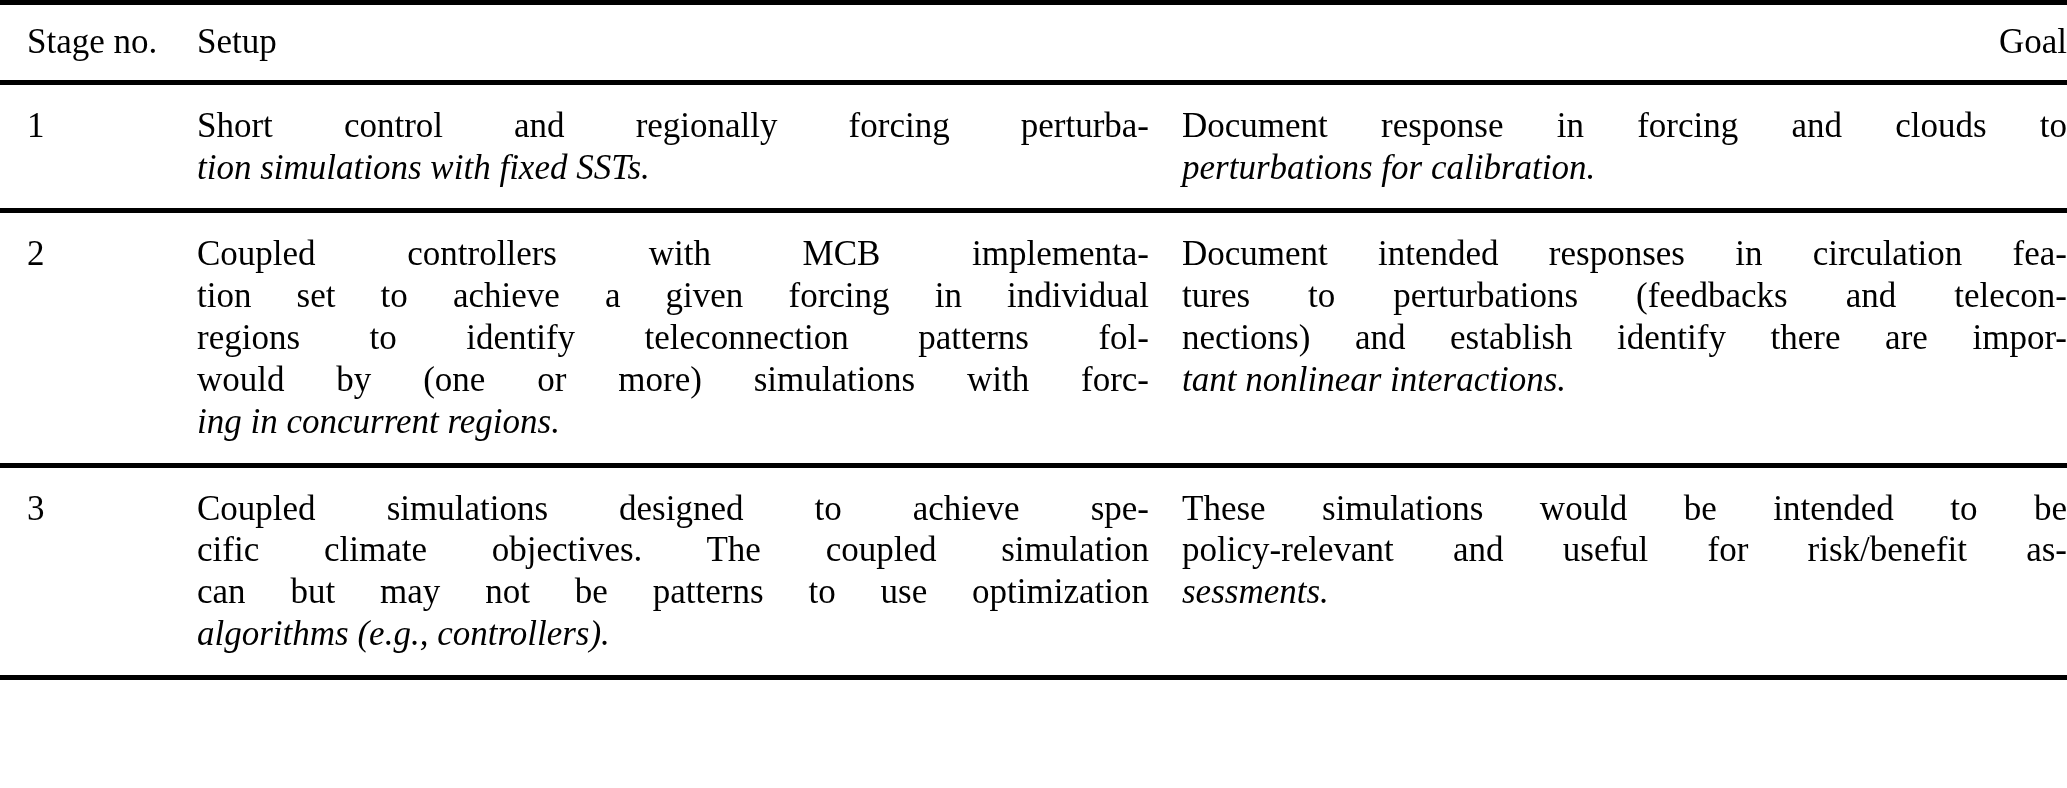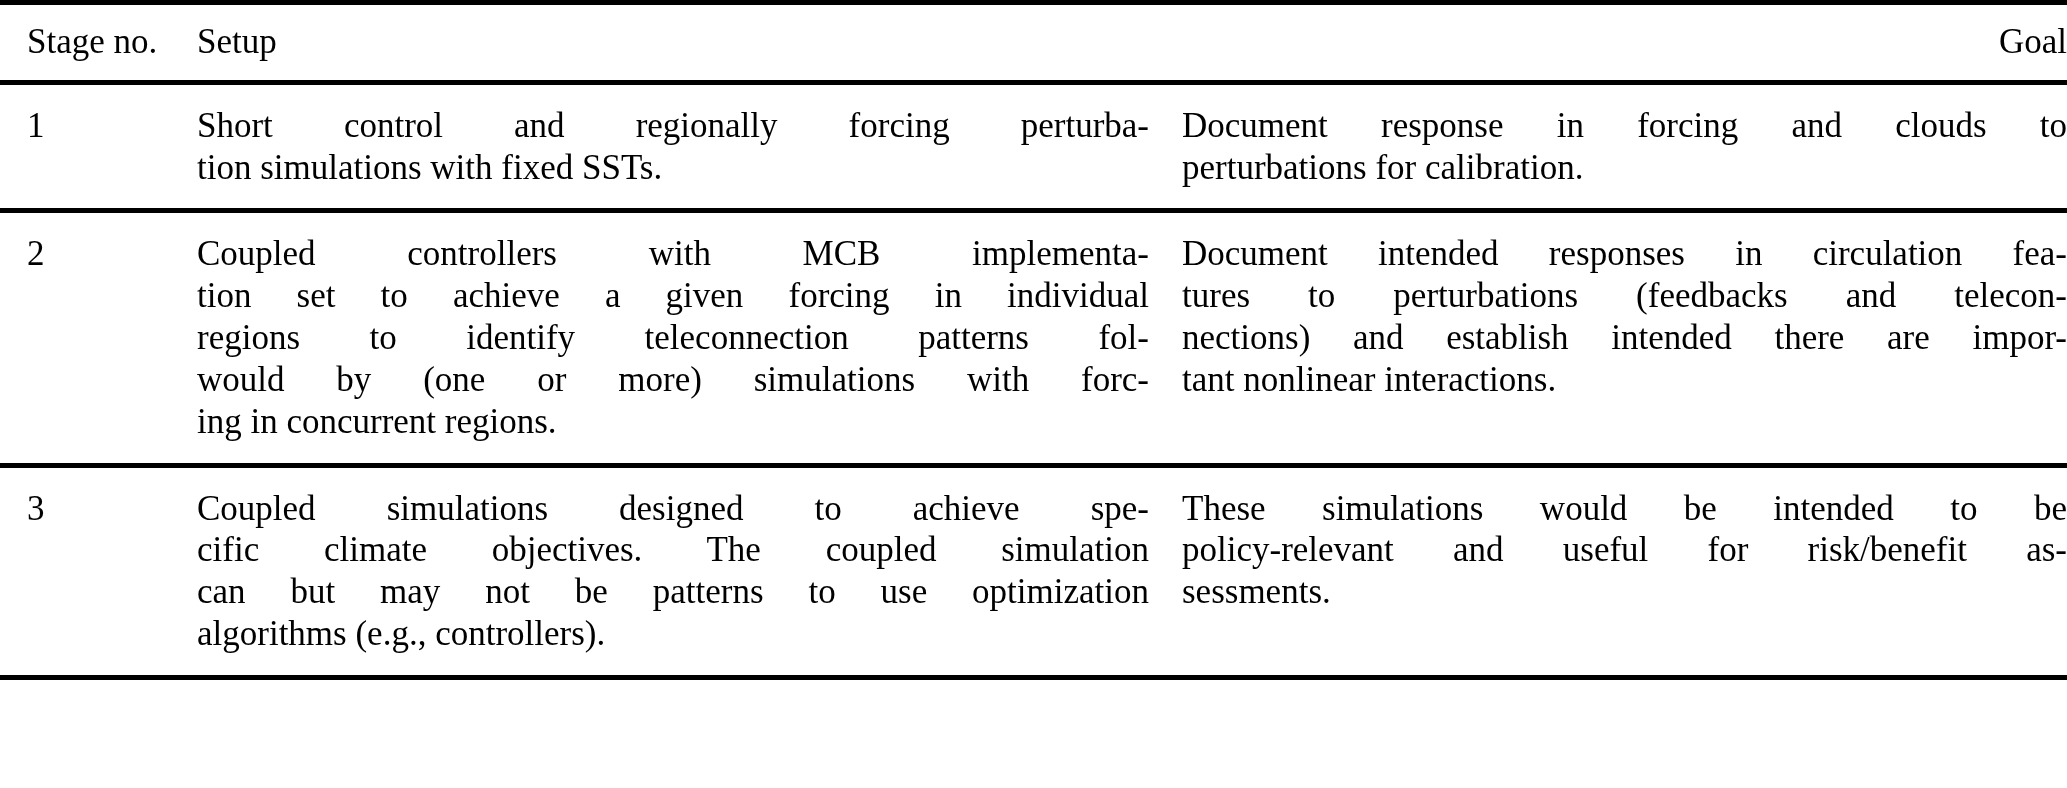--- a/index.html
+++ b/index.html
@@ -73,20 +73,21 @@
   .lines { display: block; }
   .lines > span.ln {
     display: block;
     text-align: justify;
     text-align-last: justify;
     white-space: pre;
   }
   .lines > span.ln.last {
     text-align-last: left;
     text-align: right;
+    font-style: italic;
   }
 </style>
 </head>
 <body>
 
 <div class="table-wrap">
   <table class="paper-table">
     <colgroup>
       <col class="c-stage">
       <col class="c-setup">
@@ -125,21 +126,21 @@
             <span class="ln">tion set to achieve a given forcing in individual</span>
             <span class="ln">regions to identify teleconnection patterns fol-</span>
             <span class="ln">would by (one or more) simulations with forc-</span>
             <span class="ln last">ing in concurrent regions.</span>
           </span>
         </td>
         <td class="t-cell t-goal">
           <span class="lines">
             <span class="ln">Document intended responses in circulation fea-</span>
             <span class="ln">tures to perturbations (feedbacks and telecon-</span>
-            <span class="ln">nections) and establish intended there are impor-</span>
+            <span class="ln">nections) and establish identify there are impor-</span>
             <span class="ln last">tant nonlinear interactions.</span>
           </span>
         </td>
       </tr>
 
       <tr class="body-row">
         <td class="t-cell t-stage">3</td>
         <td class="t-cell t-setup">
           <span class="lines">
             <span class="ln">Coupled simulations designed to achieve spe-</span>

